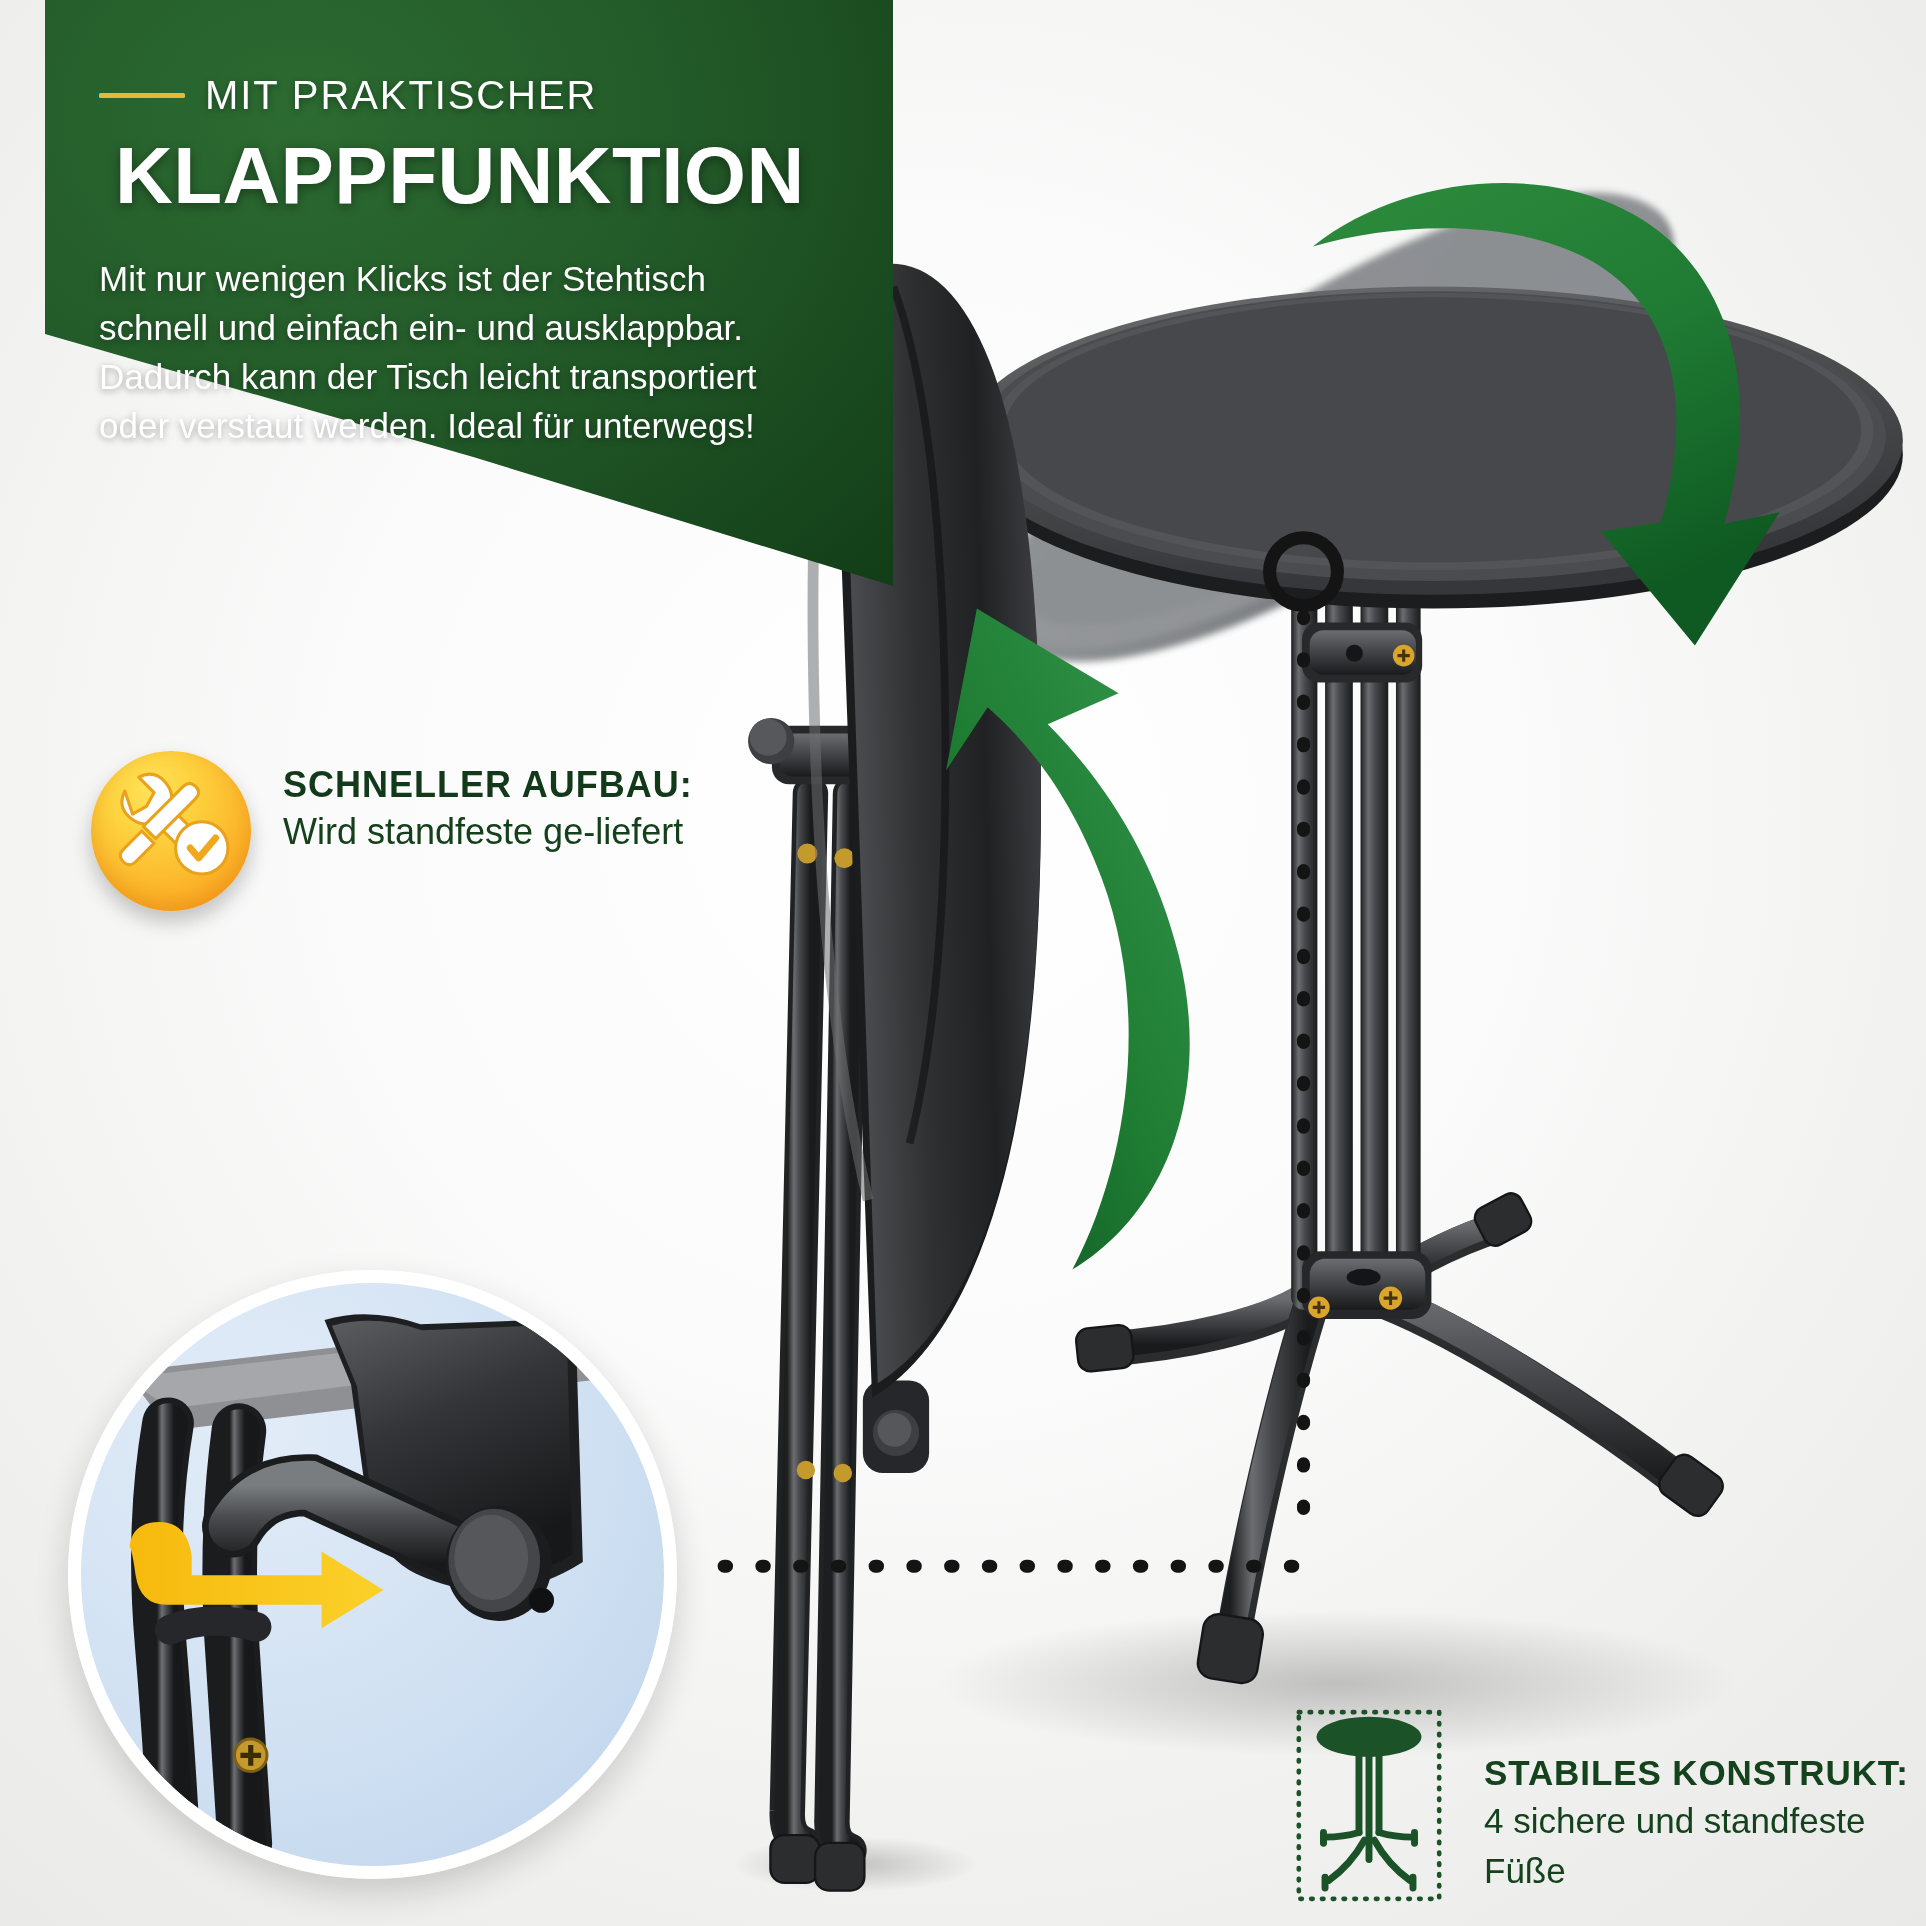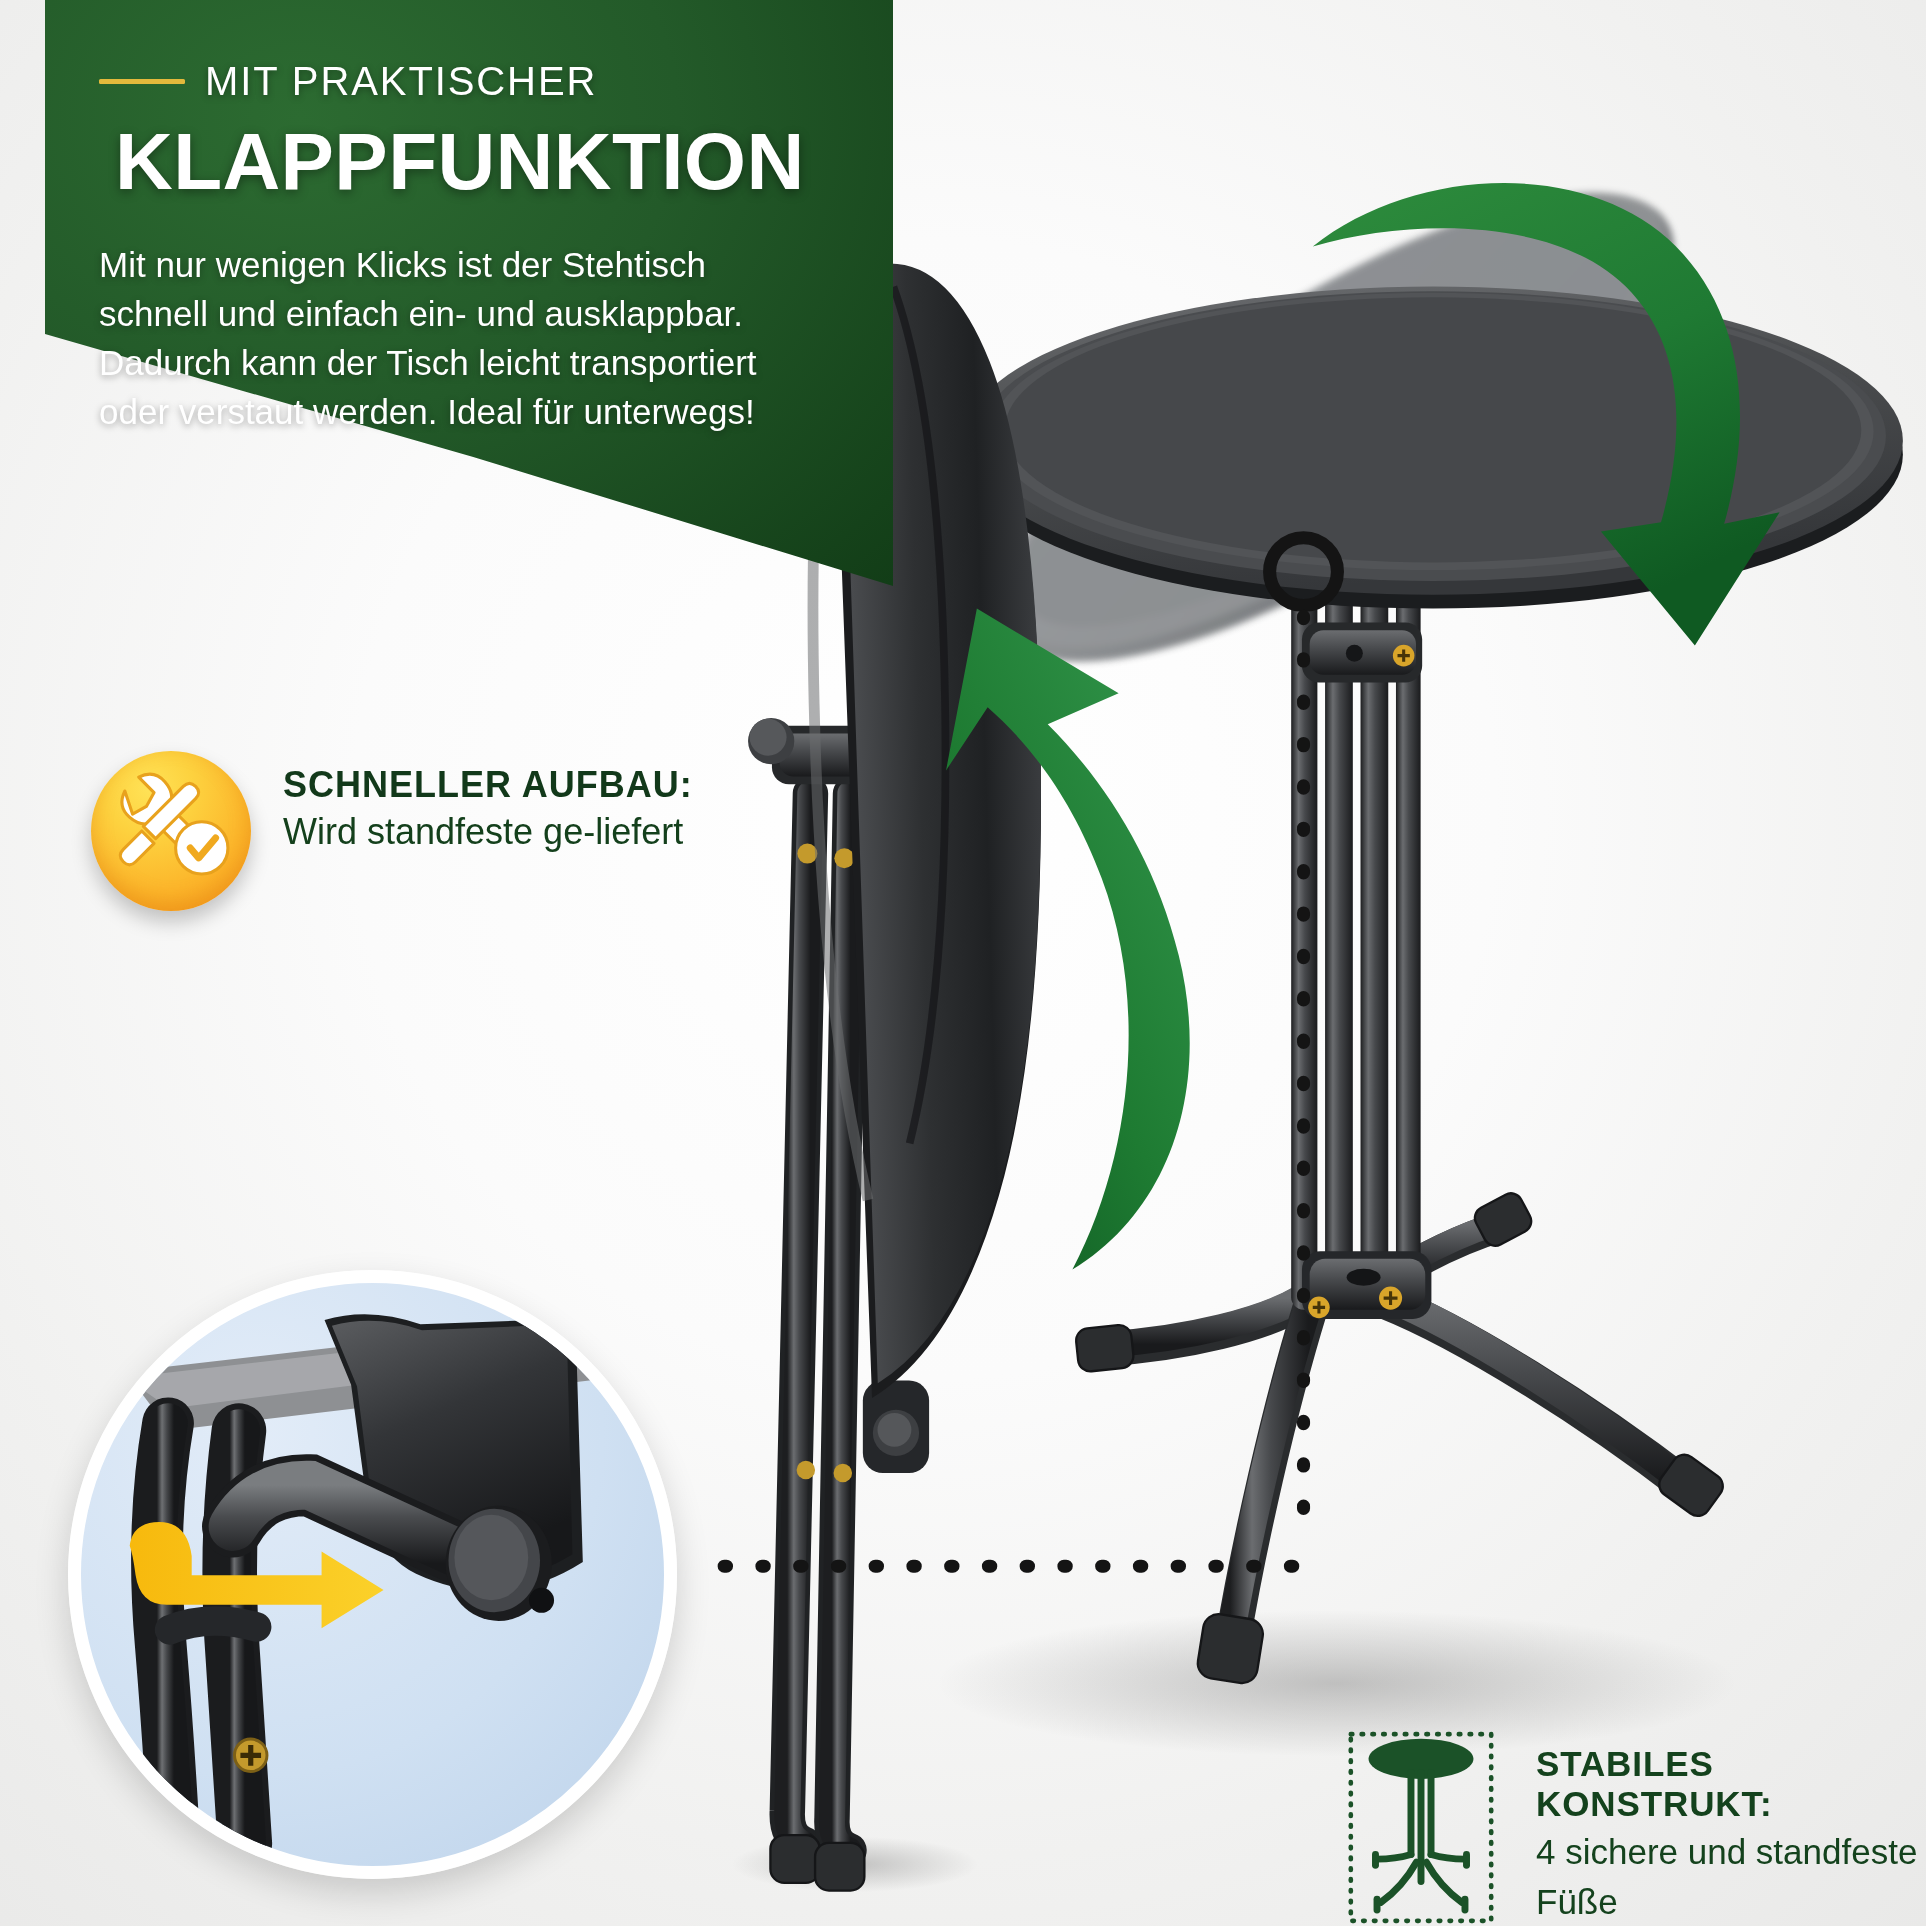--- a/index.html
+++ b/index.html
@@ -30,21 +30,21 @@
     clip-path: polygon(0 0, 100% 0, 100% 100%, 100% 100%, 50.5% 78%, 0 57%);
     z-index: 3;
   }
   .banner-inner {
     position: absolute;
     left: 45px;
     top: 0;
     width: 848px;
     height: 586px;
     z-index: 4;
-    padding: 42px 54px 0 54px;
+    padding: 56px 54px 0 54px;
   }
   .kicker-row {
     display: flex;
     align-items: center;
     gap: 20px;
     margin-top: 17px;
   }
   .kicker-dash {
     width: 86px;
     height: 5.4px;
@@ -135,24 +135,24 @@
     z-index: 6;
   }
   .detail-circle svg { position: absolute; inset: 0; width: 100%; height: 100%; }
 
   
   .art { position: absolute; inset: 0; z-index: 2; }
 
   
   .konstrukt {
     position: absolute;
-    left: 1340px;
+    left: 1288px;
     top: 1709px;
     display: flex;
-    align-items: flex-end;
+    align-items: center;
     gap: 34px;
     z-index: 6;
   }
   .konstrukt-icon { flex: none; width: 162px; height: 193px; position: relative; }
   .konstrukt-icon svg { width: 100%; height: 100%; }
   .konstrukt-text { padding-top: 35px; }
   .konstrukt-title {
     color: #14421d;
     font-size: 35px;
     font-weight: 700;

